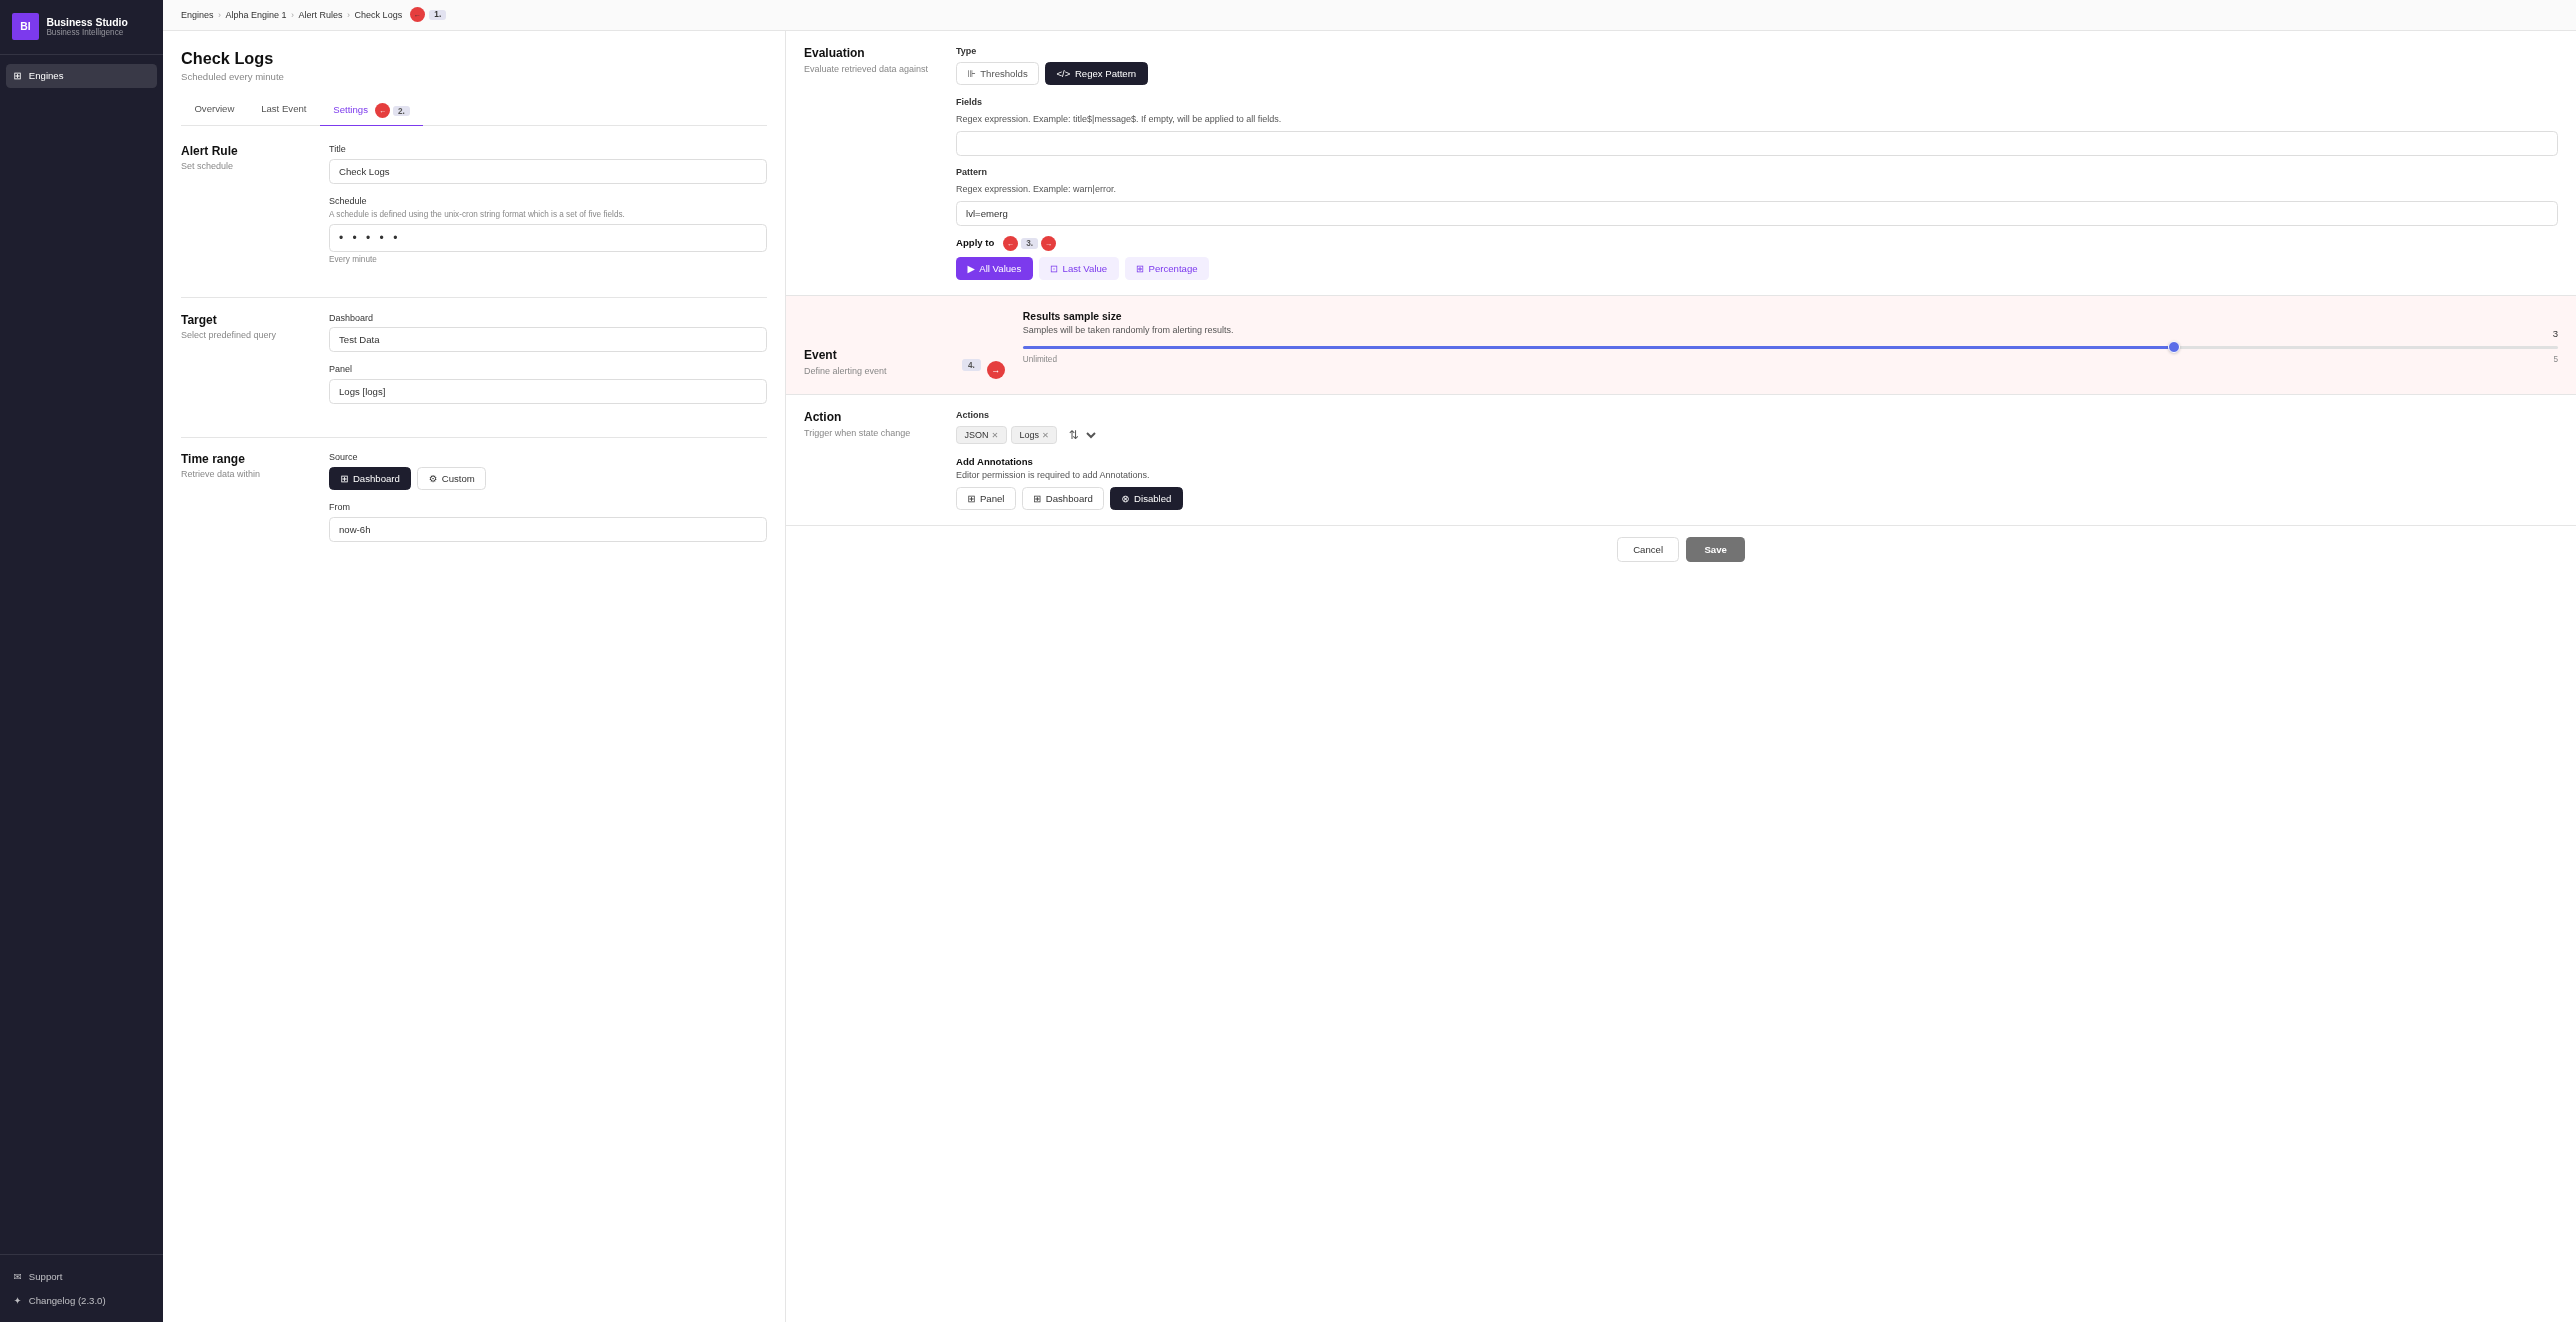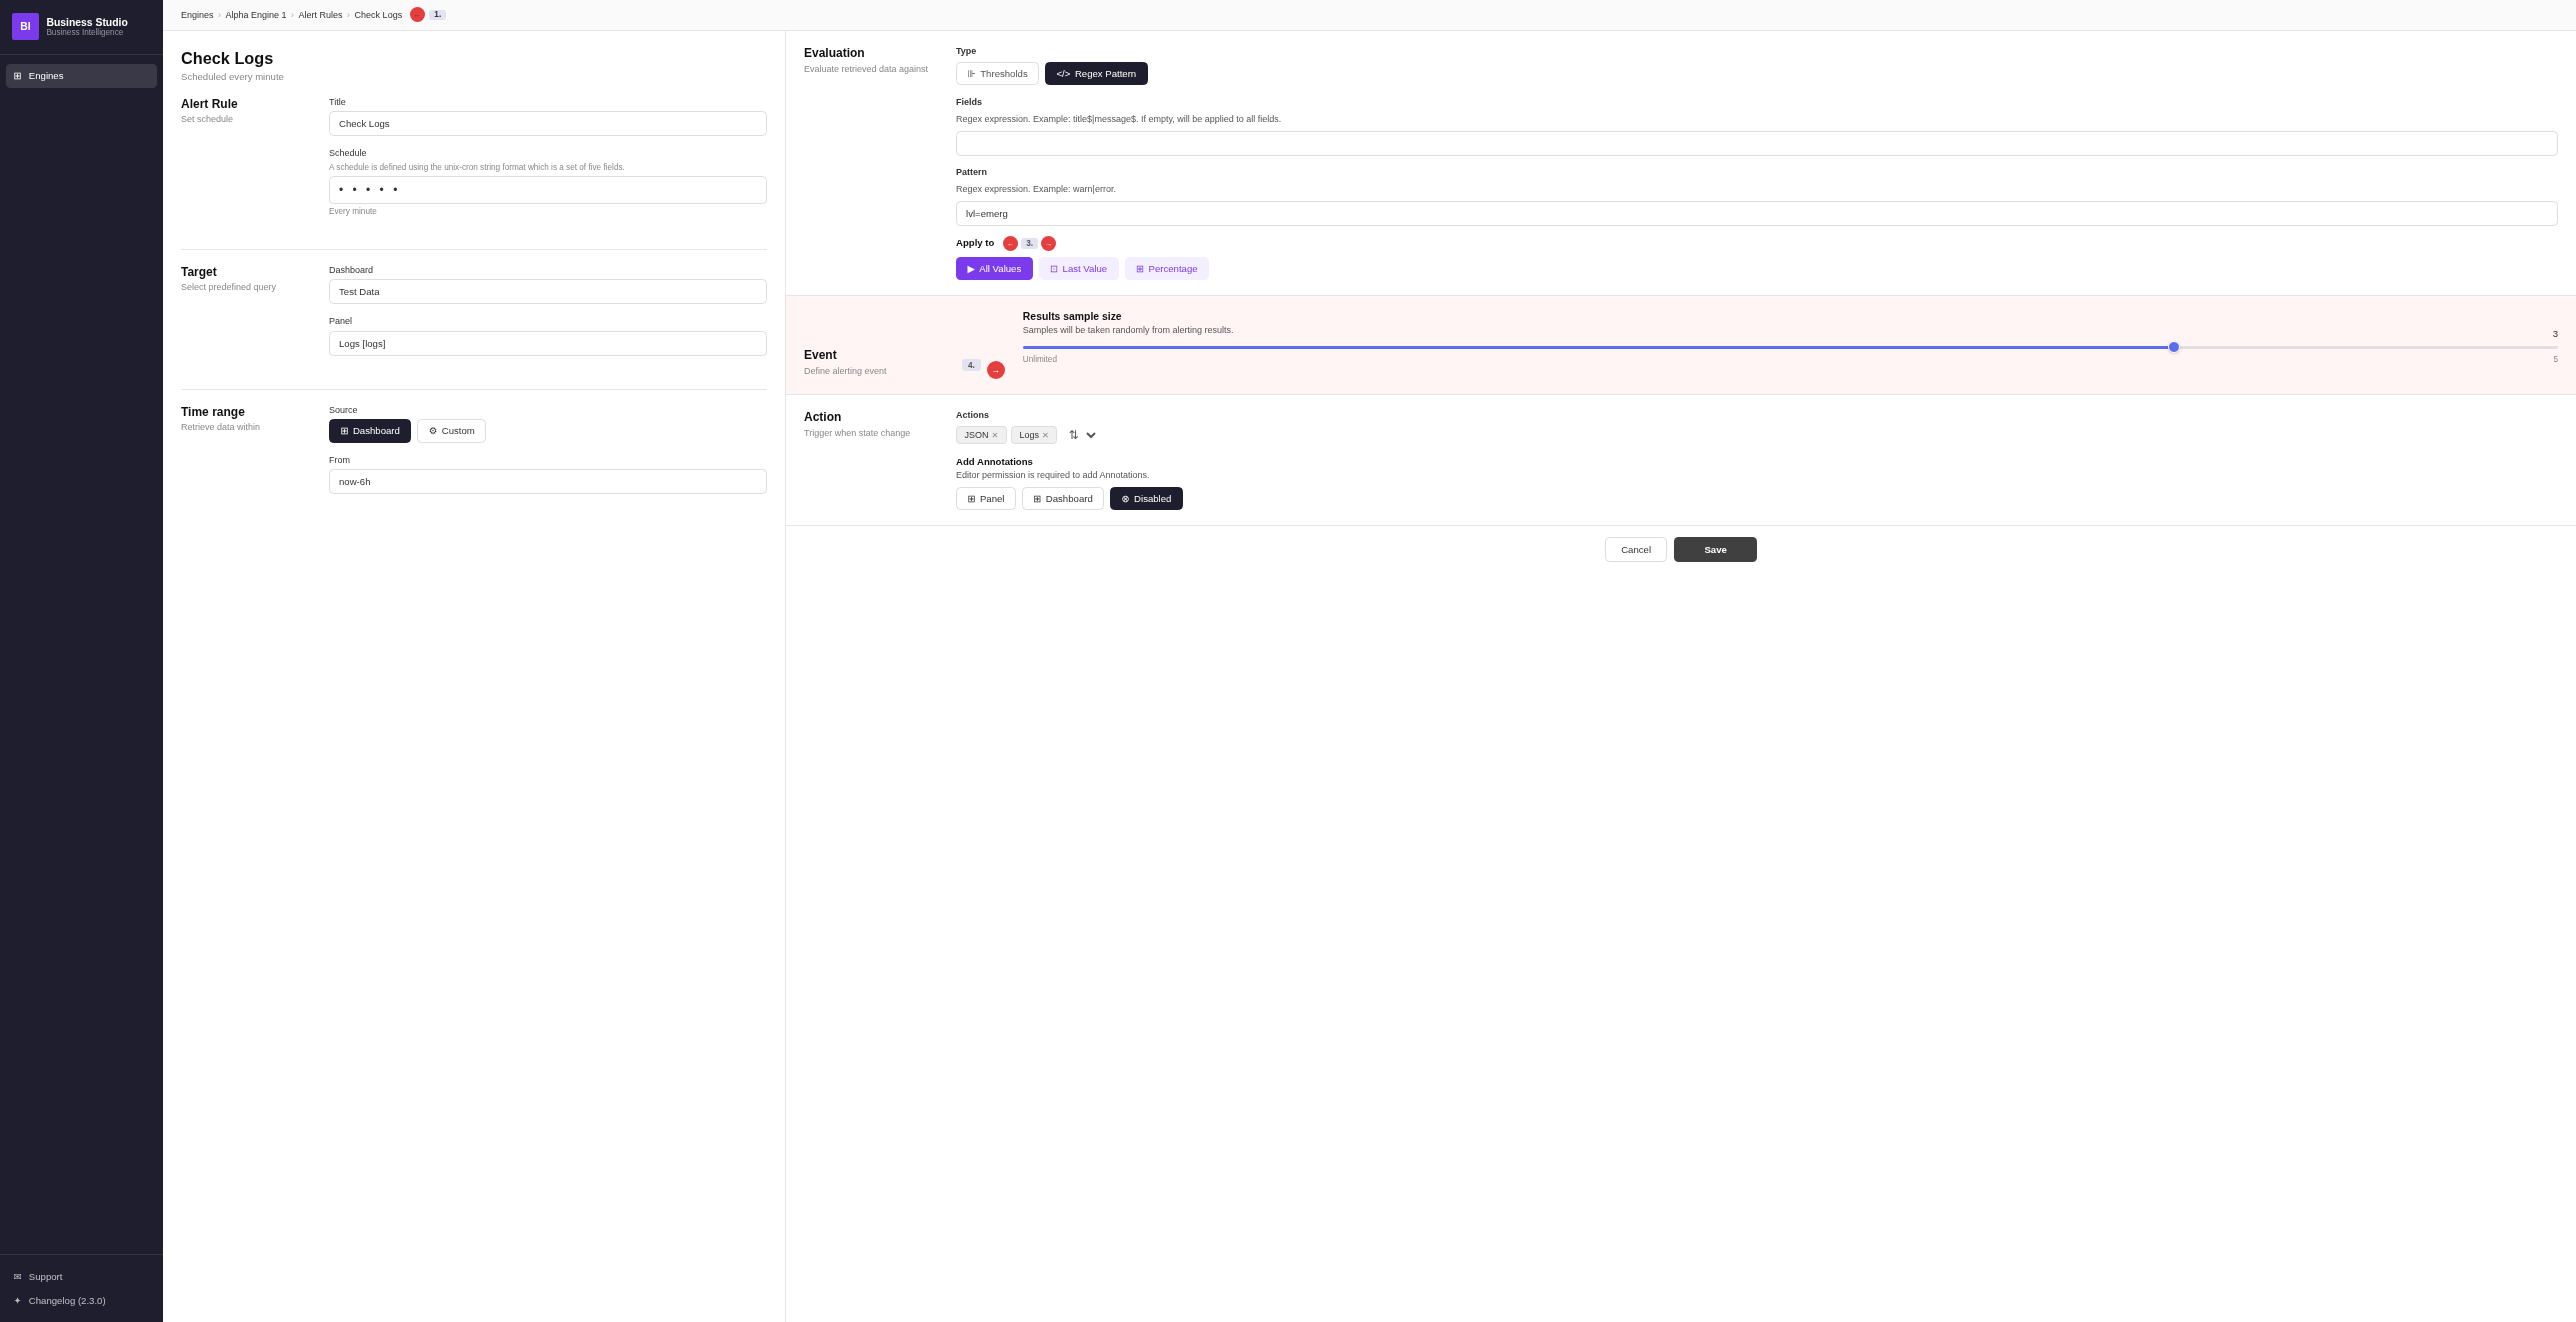--- a/index.html
+++ b/index.html
@@ -242,22 +242,22 @@
     .footer {
       display: flex; justify-content: center; gap: 7.4px;
       padding: 10.4px 18px; border-top: 0.7px solid #e5e5e5;
       background: #fff;
     }
     .btn-cancel {
       padding: 6px 15px; border: 0.7px solid #ddd; border-radius: 4.5px;
       background: #fff; color: #333; font-size: 9.6px; cursor: pointer;
     }
     .btn-save {
-      padding: 6px 30px; border: none; border-radius: 4.5px;
-      background: #404040; color: #fff; font-size: 9.6px;
+      padding: 6px 18px; border: none; border-radius: 4.5px;
+      background: #737373; color: #fff; font-size: 9.6px;
       font-weight: 600; cursor: pointer;
     }
 
     .divider { height: 0.7px; background: #e5e5e5; margin: 0 0 15px; }
   </style>
 </head>
 <body>
 
 <div class="sidebar">
   <div class="sidebar-logo">
@@ -298,20 +298,29 @@
     <span class="breadcrumb-arrow">←</span>
     <span class="breadcrumb-badge">1.</span>
   </div>
 
   <div class="page-content">
 
     <div class="left-panel">
       <h1 class="page-title">Check Logs</h1>
       <p class="page-subtitle">Scheduled every minute</p>
 
+      <div class="tabs">
+        <div class="tab">Overview</div>
+        <div class="tab">Last Event</div>
+        <div class="tab active">
+          <span>Settings</span>
+          <span class="tab-arrow">←</span>
+          <span class="tab-badge">2.</span>
+        </div>
+      </div>
 
       <div class="section">
         <div class="section-label">
           <h3>Alert Rule</h3>
           <p>Set schedule</p>
         </div>
         <div class="section-fields">
           <div class="field-group">
             <div class="field-label">Title</div>
             <input class="field-input" value="Check Logs" style="">

